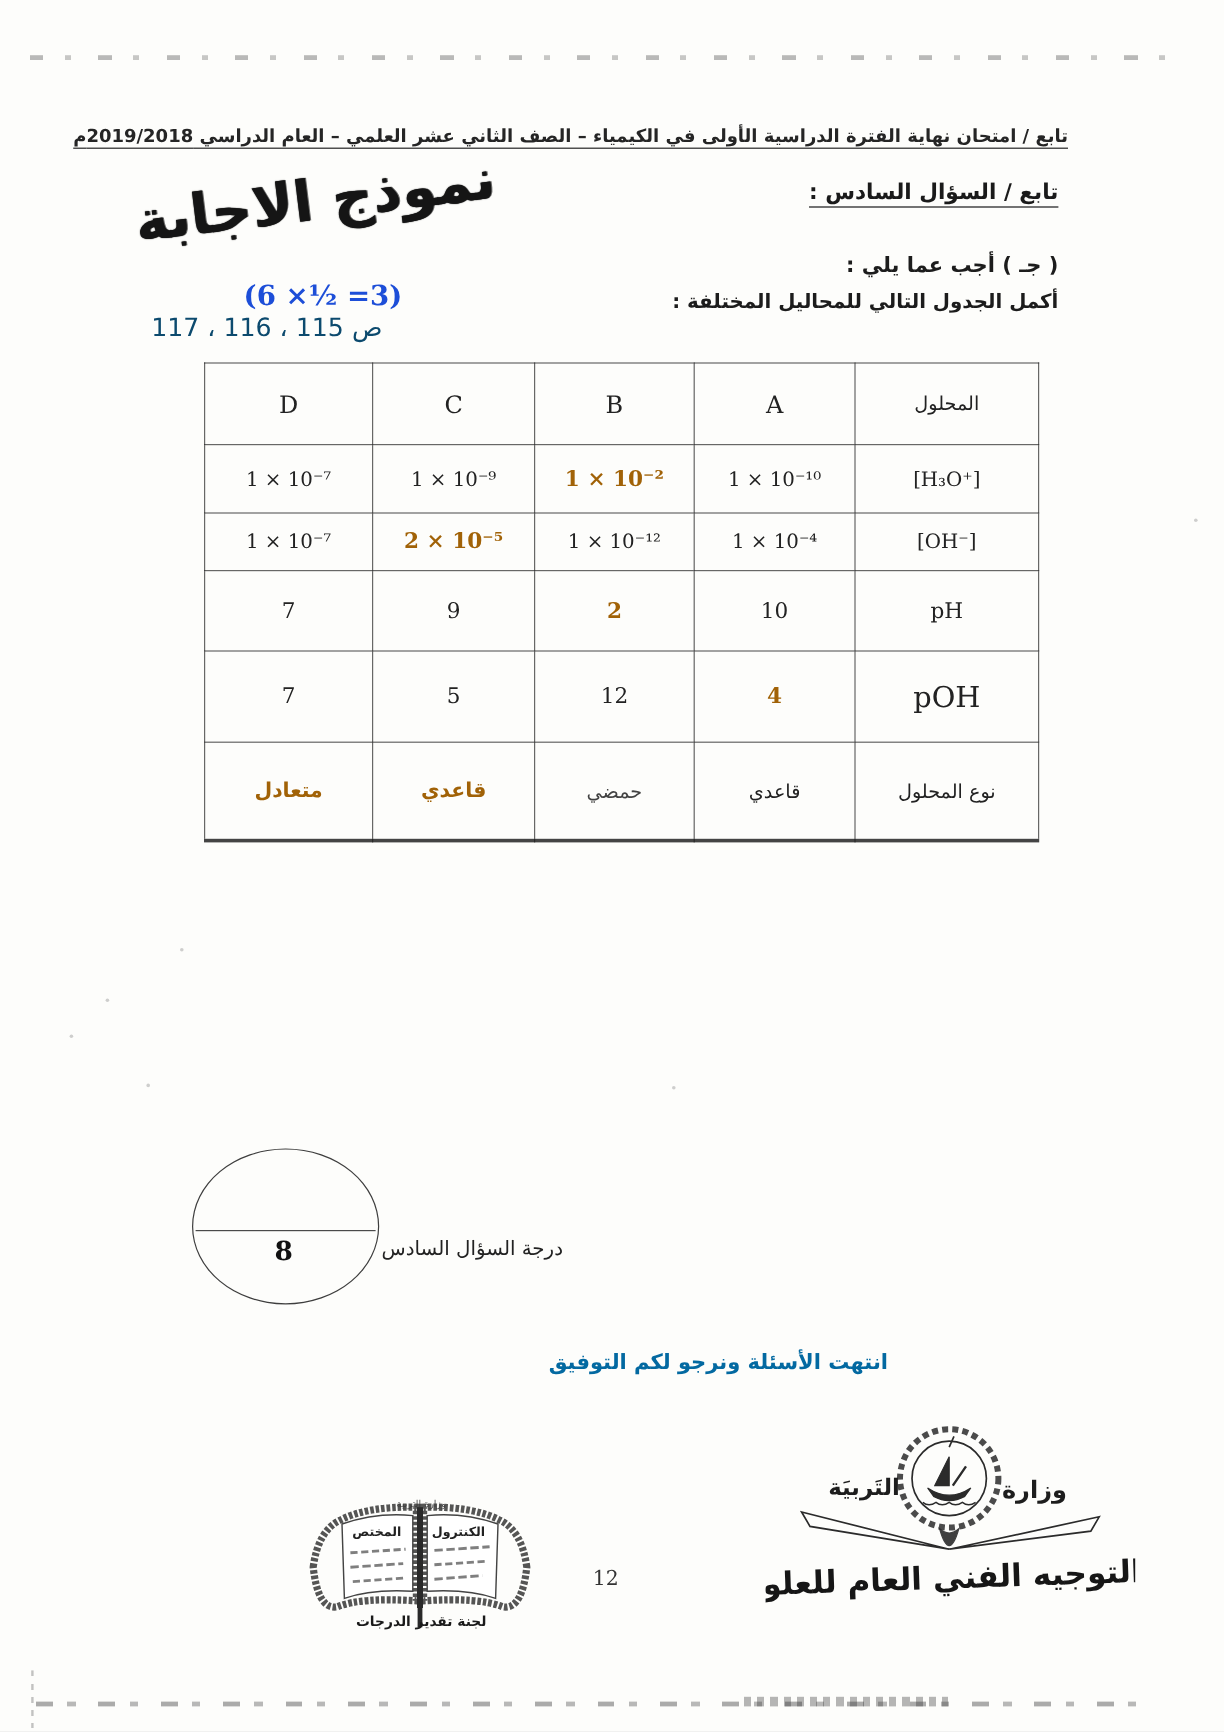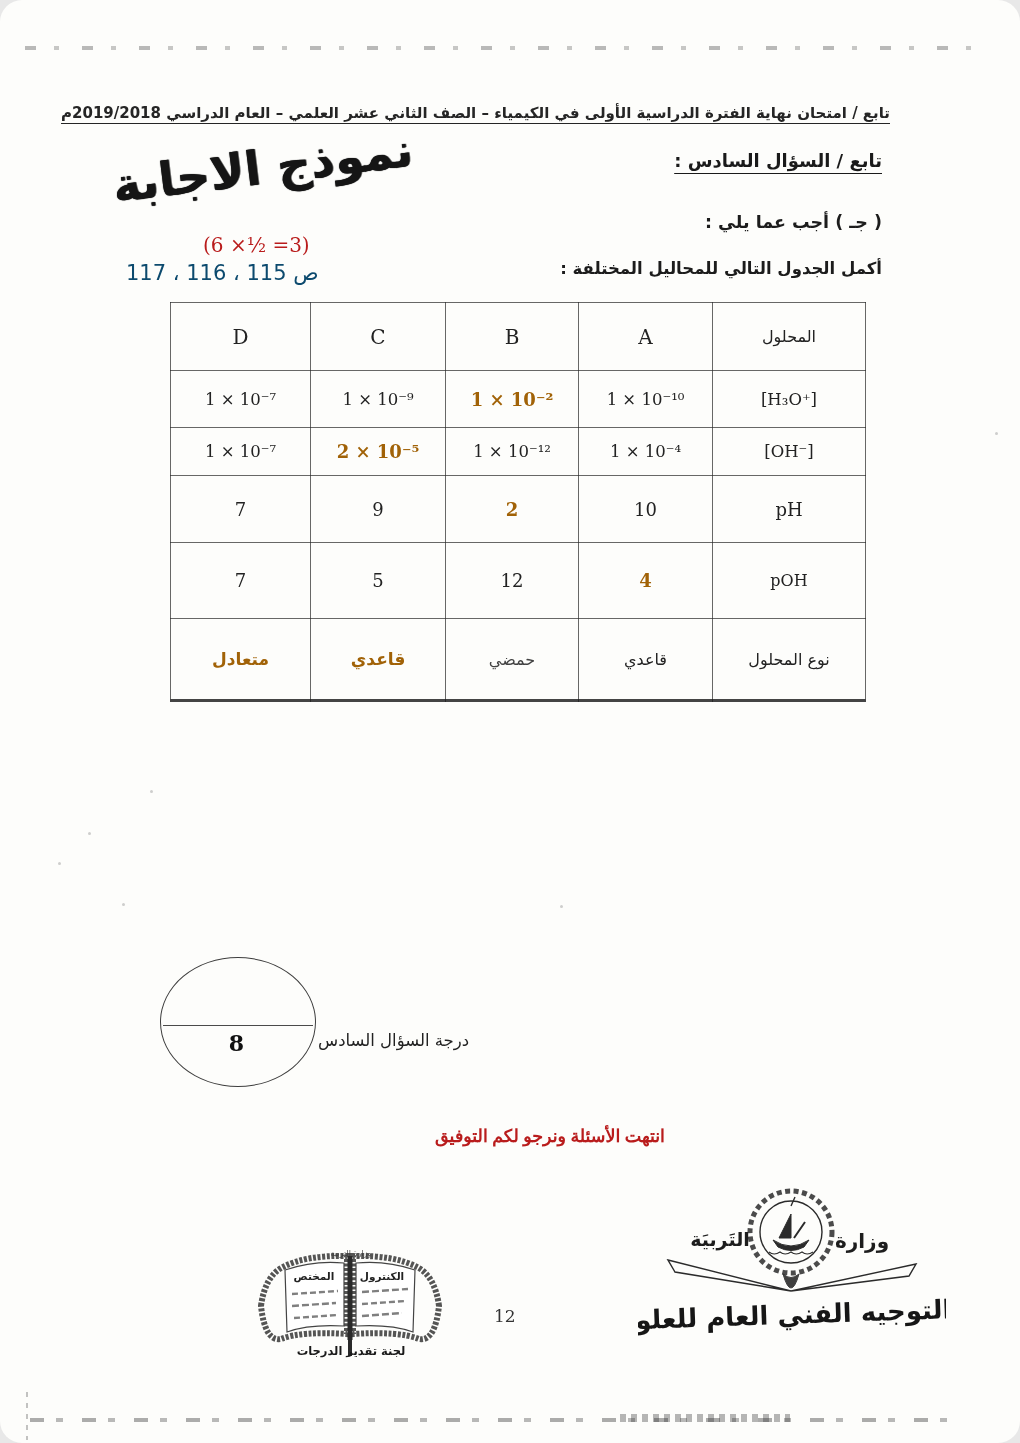--- a/index.html
+++ b/index.html
@@ -1,37 +1,36 @@
 <!DOCTYPE html>
 <html lang="ar"><head>
 <meta charset="utf-8">
 <style>
   html,body{margin:0;padding:0;background:#e8e8e8;}
   #page{
     position:relative;width:1020px;height:1443px;margin:0 auto;
     background:#fdfdfb;overflow:hidden;color:#1c1c1c;
     font-family:"DejaVu Sans",sans-serif;
-    border-radius:22px;
   }
   .abs{position:absolute;}
   .rtl{direction:rtl;unicode-bidi:isolate;}
   .ltr{direction:ltr;unicode-bidi:isolate;}
   .serif{font-family:"DejaVu Serif","Liberation Serif",serif;}
 
   
   .exam-line{top:104px;right:130px;font-size:15px;font-weight:bold;
     text-decoration:underline;text-underline-offset:5px;color:#252525;letter-spacing:.2px;}
   .q-cont{top:150px;right:138px;font-size:18px;font-weight:bold;
     text-decoration:underline;text-underline-offset:6px;color:#1a1a1a;}
   .big-title{left:90px;top:140px;width:345px;font-size:47px;font-weight:bold;
     transform:rotate(-7deg);letter-spacing:1px;color:#151515;
     text-shadow:0 0 1px #000,1px 0 0 rgba(0,0,0,.55);text-align:center;}
   .part-label{top:212px;right:138px;font-size:17.5px;font-weight:bold;}
-  .instruction{top:259px;right:138px;font-size:16.5px;font-weight:bold;text-align:center;}
-  .marks{top:233px;left:203px;font-size:20px;color:#b91c1c;}
+  .instruction{top:242px;right:138px;font-size:16.5px;font-weight:bold;text-align:center;}
+  .marks{top:233px;left:203px;font-size:23px;color:#1d4ed8;font-weight:bold;}
   .pagesref{top:261px;left:126px;font-size:21px;color:#0c4a6e;}
 
   
   table.soltable{position:absolute;left:170px;top:302px;width:695px;
     border-collapse:collapse;table-layout:fixed;direction:rtl;
     border:1.6px solid rgba(35,35,35,.85);border-bottom:3px solid rgba(35,35,35,.85);}
   table.soltable td{border:1.4px solid rgba(45,45,45,.72);text-align:center;
     vertical-align:middle;padding:0;color:#222;}
   .colhead{font-family:"DejaVu Serif","Liberation Serif",serif;font-size:20px;}
   .arcell{font-size:16px;}
@@ -41,22 +40,22 @@
   td .ans.arcell{font-size:17px;}
 
   
   .grade-ellipse{left:160px;top:957px;width:154px;height:128px;
     border:1.7px solid #3e3e3e;border-radius:50%;}
   .grade-line{position:absolute;left:2px;right:2px;top:52%;height:1.6px;background:#4a4a4a;}
   .grade-val{position:absolute;left:44%;top:56%;font-family:"DejaVu Serif",serif;
     font-size:22px;font-weight:bold;color:#111;}
   .grade-label{left:318px;top:1031px;font-size:16.5px;color:#222;}
 
-  .closing{left:360px;top:1126px;width:380px;text-align:center;
-    font-size:17.5px;font-weight:bold;color:#b91c1c;font-family:Liberation Serif, serif;}
+  .closing{left:360px;top:1126px;width:380px;text-align:right;
+    font-size:17.5px;font-weight:bold;color:#0369a1;}
   .pagenum{left:494px;top:1306px;font-family:"DejaVu Serif",serif;font-size:17px;color:#333;}
 
   
   .stamp-ministry{left:638px;top:1182px;}
   .stamp-book{left:254px;top:1244px;}
   svg text{font-family:"DejaVu Sans",sans-serif;}
 
   
   .noise-top{left:25px;top:46px;width:965px;height:4px;opacity:.4;filter:blur(.4px);
     background:repeating-linear-gradient(90deg,#555 0 11px,transparent 11px 29px,#777 29px 34px,transparent 34px 57px);}
@@ -124,21 +123,21 @@
       <td><span class="formula ltr">1 × 10⁻⁷</span></td>
     </tr>
     <tr style="height:67px">
       <td class="formula ltr" style="font-size:18px">pH</td>
       <td><span class="num ltr">10</span></td>
       <td><span class="num ltr ans">2</span></td>
       <td><span class="num ltr">9</span></td>
       <td><span class="num ltr">7</span></td>
     </tr>
     <tr style="height:76px">
-      <td class="formula ltr" style="font-size:16px">pOH</td>
+      <td class="formula ltr" style="font-size:24px">pOH</td>
       <td><span class="num ltr ans">4</span></td>
       <td><span class="num ltr">12</span></td>
       <td><span class="num ltr">5</span></td>
       <td><span class="num ltr">7</span></td>
     </tr>
     <tr style="height:82px">
       <td class="arcell rtl">نوع المحلول</td>
       <td><span class="arcell rtl">قاعدي</span></td>
       <td><span class="arcell rtl" style="opacity:.85">حمضي</span></td>
       <td><span class="arcell rtl ans">قاعدي</span></td>

